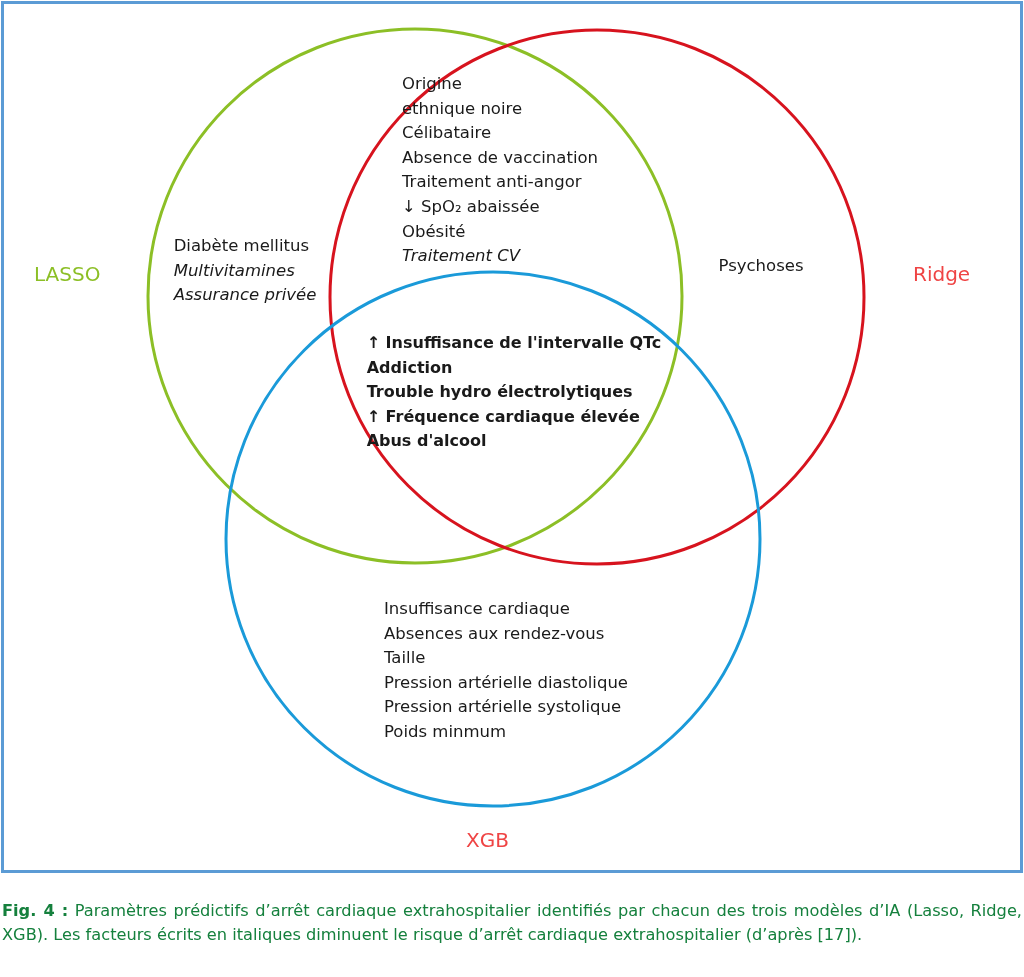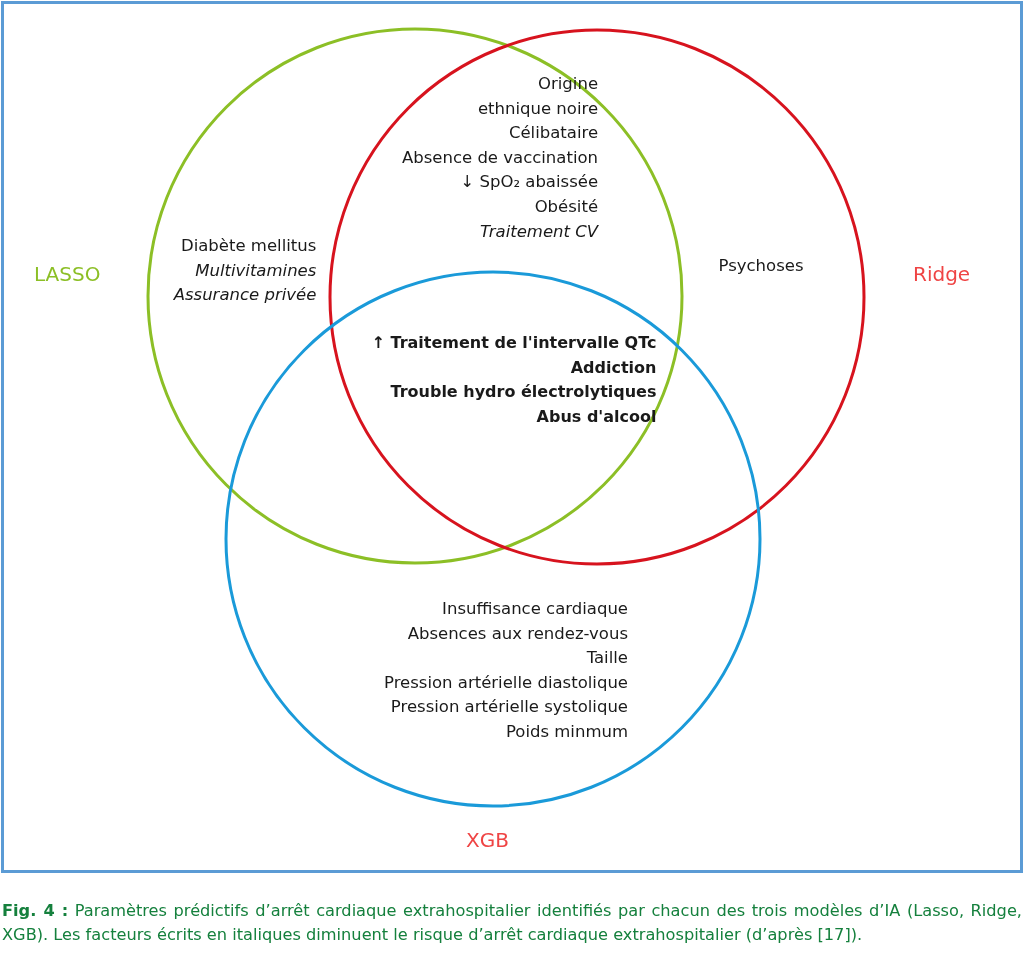--- a/index.html
+++ b/index.html
@@ -1,21 +1,21 @@
 <!DOCTYPE html>
 <html><head>
   <meta charset="utf-8">
   <style>
     html, body { margin: 0; padding: 0; background: #ffffff; }
     body { width: 1024px; height: 977px; position: relative; overflow: hidden;
            font-family: "DejaVu Sans", sans-serif; color: #1a1a1a; }
     .frame { position: absolute; left: 1px; top: 1px; width: 1016px; height: 866px;
              border: 3px solid #5b9bd5; box-sizing: content-box; }
     svg.venn { position: absolute; left: 0; top: 0; width: 1024px; height: 880px; }
-    .region { position: absolute; text-align: right; font-size: 16.5px; line-height: 24.6px;
+    .region { position: absolute; text-align: left; font-size: 16.5px; line-height: 24.6px;
               white-space: nowrap; }
     .region .it { font-style: italic; }
     .region.bold { font-weight: bold; font-size: 16px; line-height: 24.6px; }
     .set-label { position: absolute; font-weight: normal; font-size: 20px; }
     .caption { position: absolute; left: 2px; top: 899px; width: 1020px; font-size: 16.2px;
                line-height: 23.5px; text-align: justify; color: #15803d; }
     .caption .lead { font-weight: bold; }
     .line { display: block; }
   </style>
 </head>
@@ -36,31 +36,33 @@
 <div class="region" style="left:245px; top:234px; transform:translateX(-50%);">
     <span class="line">Diabète mellitus</span>
     <span class="line it">Multivitamines</span>
     <span class="line it">Assurance privée</span>
   </div>
 <div class="region" style="left:500px; top:72px; transform:translateX(-50%);">
     <span class="line">Origine</span>
     <span class="line">ethnique noire</span>
     <span class="line">Célibataire</span>
     <span class="line">Absence de vaccination</span>
+    <span class="line">Traitement anti-angor</span>
     <span class="line">↓ SpO₂ abaissée</span>
     <span class="line">Obésité</span>
     <span class="line it">Traitement CV</span>
   </div>
 <div class="region" style="left:761px; top:254px; transform:translateX(-50%);">
     <span class="line">Psychoses</span>
   </div>
 <div class="region bold" style="left:514px; top:331px; transform:translateX(-50%);">
-    <span class="line">↑ Traitement de l'intervalle QTc</span>
+    <span class="line">↑ Insuffisance de l'intervalle QTc</span>
     <span class="line">Addiction</span>
     <span class="line">Trouble hydro électrolytiques</span>
+    <span class="line">↑ Fréquence cardiaque élevée</span>
     <span class="line">Abus d'alcool</span>
   </div>
 <div class="region" style="left:506px; top:597px; transform:translateX(-50%);">
     <span class="line">Insuffisance cardiaque</span>
     <span class="line">Absences aux rendez-vous</span>
     <span class="line">Taille</span>
     <span class="line">Pression artérielle diastolique</span>
     <span class="line">Pression artérielle systolique</span>
     <span class="line">Poids minmum</span>
   </div>

